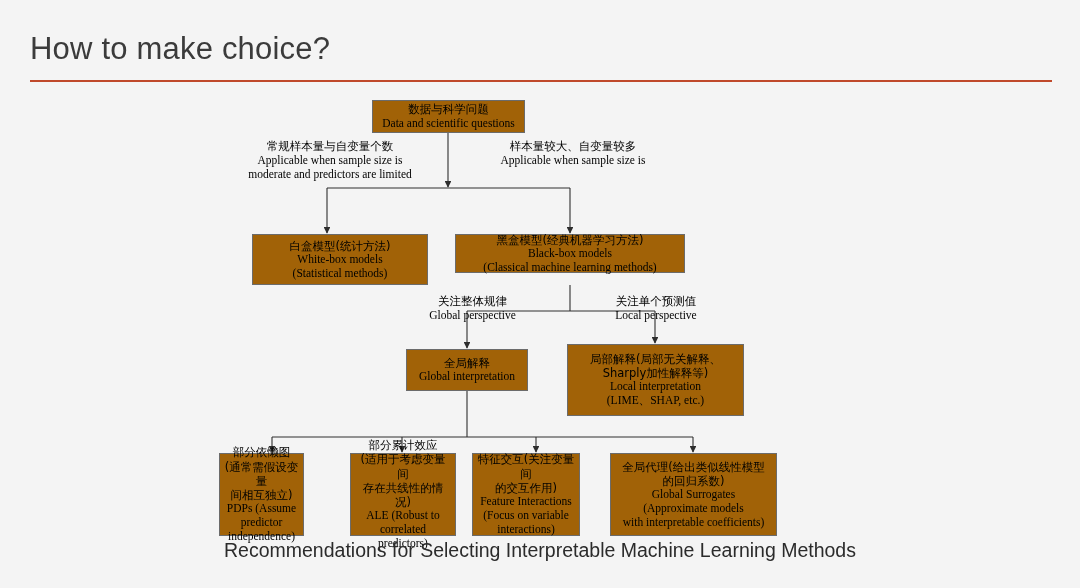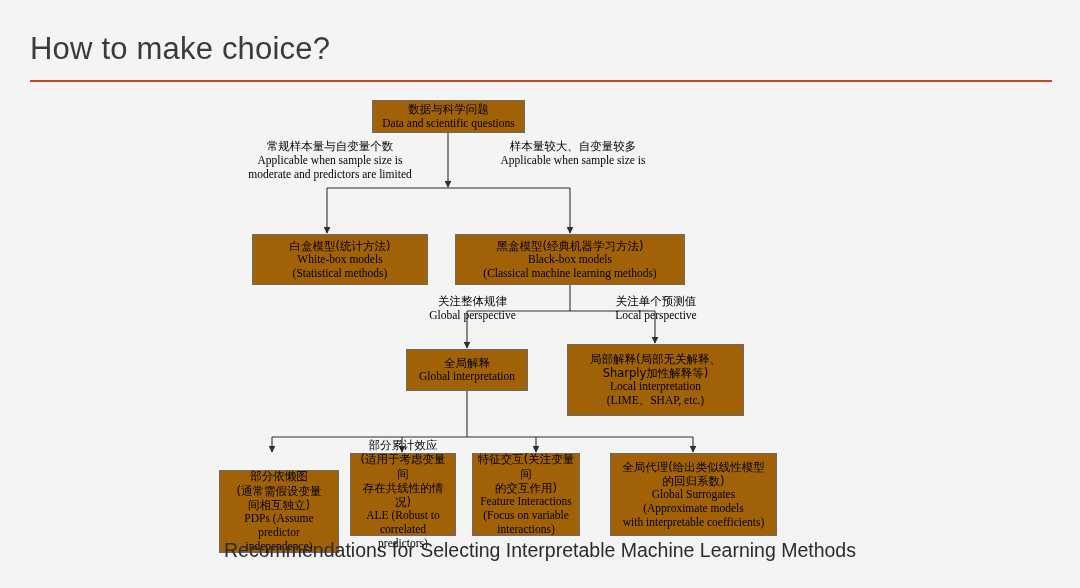--- a/index.html
+++ b/index.html
@@ -163,21 +163,21 @@
       <span class="cn">样本量较大、自变量较多</span>
       <span class="en">Applicable when sample size is</span>
     </div>
 
     <div class="node" style="left:252px; top:148px; width:176px; height:51px;">
       <div class="cn">白盒模型(统计方法)</div>
       <div class="en">White-box models</div>
       <div class="en">(Statistical methods)</div>
     </div>
 
-    <div class="node" style="left:455px; top:148px; width:230px; height:51px;">
+    <div class="node" style="left:455px; top:148px; width:230px; height:39px;">
       <div class="cn">黑盒模型(经典机器学习方法)</div>
       <div class="en">Black-box models</div>
       <div class="en">(Classical machine learning methods)</div>
     </div>
 
     <div class="edge-label" style="left:380px; top:208px; width:185px;">
       <span class="cn">关注整体规律</span>
       <span class="en">Global perspective</span>
     </div>
 
@@ -191,21 +191,21 @@
       <div class="en">Global interpretation</div>
     </div>
 
     <div class="node" style="left:567px; top:258px; width:177px; height:72px;">
       <div class="cn">局部解释(局部无关解释、</div>
       <div class="cn">Sharply加性解释等)</div>
       <div class="en">Local interpretation</div>
       <div class="en">(LIME、SHAP, etc.)</div>
     </div>
 
-    <div class="node" style="left:219px; top:384px; width:120px; height:83px;">
+    <div class="node" style="left:219px; top:367px; width:85px; height:83px;">
       <div class="cn">部分依懒图</div>
       <div class="cn">(通常需假设变量</div>
       <div class="cn">间相互独立)</div>
       <div class="en">PDPs (Assume predictor</div>
       <div class="en">independence)</div>
     </div>
 
     <div class="node" style="left:350px; top:367px; width:106px; height:83px;">
       <div class="cn">部分累计效应</div>
       <div class="cn">(适用于考虑变量间</div>

